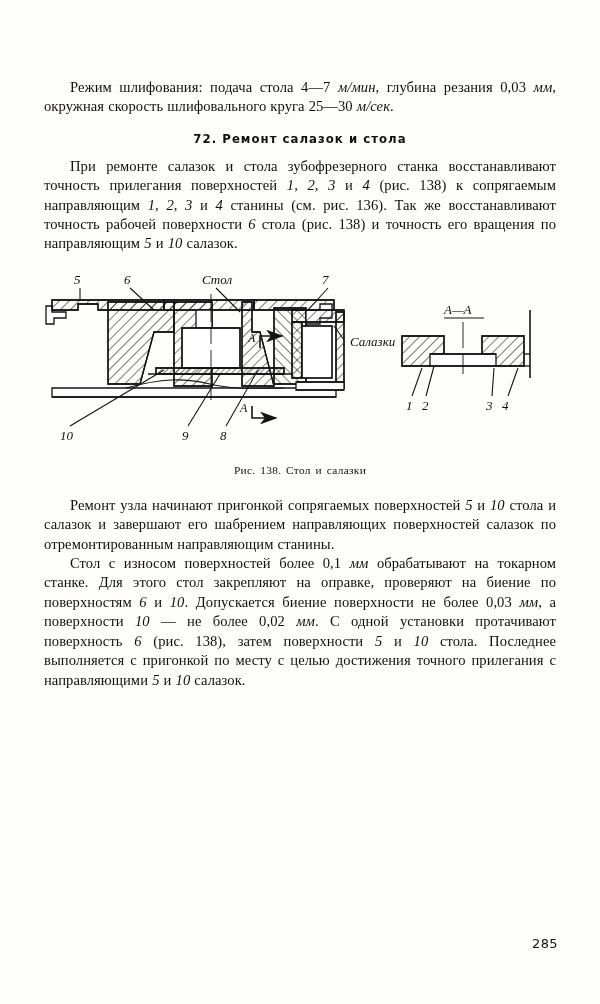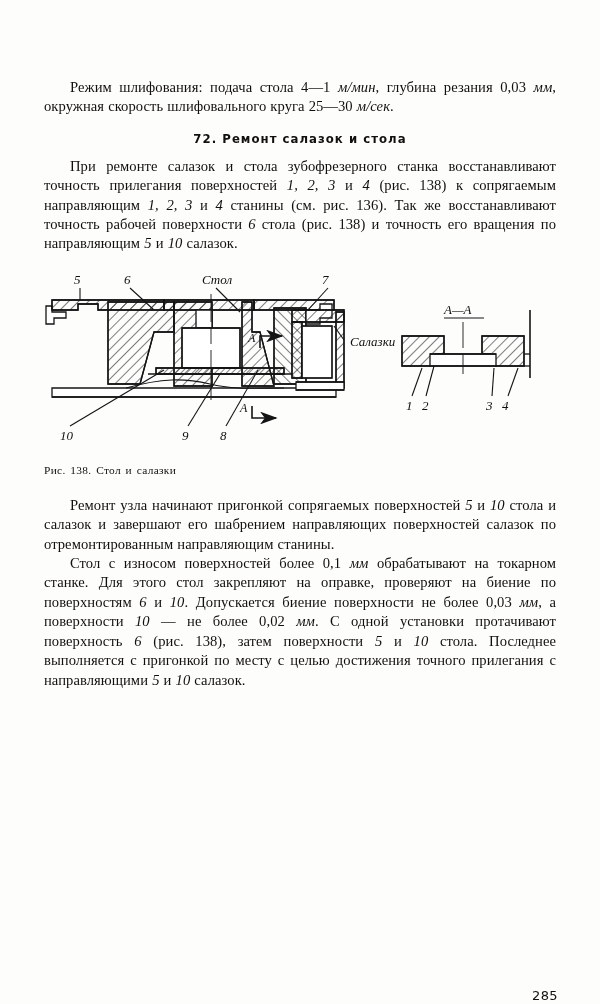--- a/index.html
+++ b/index.html
@@ -58,31 +58,32 @@
   
   .figure {
     position: relative;
     width: 512px;
     height: 196px;
     margin: 12px 0 2px 0;
   }
   .figure svg { display: block; }
 
   .fig-caption {
+    text-align: center;
     font-size: 11.4px;
     letter-spacing: 0.3px;
     word-spacing: 1.6px;
     margin: 2px 0 0 0;
   }
 
   
   .page-number {
     position: absolute;
     right: 42px;
-    top: 988px;
+    top: 936px;
     font-family: "DejaVu Sans", "Liberation Sans", sans-serif;
     font-size: 13px;
     font-weight: normal;
     letter-spacing: 0.4px;
   }
 
   
   .lbl {
     font-family: "Liberation Serif", serif;
     font-style: italic;
@@ -96,21 +97,21 @@
     fill: #101010;
   }
 </style>
 </head>
 <body>
 
 <div class="page"></div>
 
 <div class="content">
 
-  <p class="para"><span>Режим шлифования: подача стола 4—1 </span><i class="it">м/мин</i><span>, глубина резания 0,03 </span><i class="it">мм</i><span>, окружная скорость шлифовального круга 25—30 </span><i class="it">м/сек</i><span>.</span></p>
+  <p class="para"><span>Режим шлифования: подача стола 4—7 </span><i class="it">м/мин</i><span>, глубина резания 0,03 </span><i class="it">мм</i><span>, окружная скорость шлифовального круга 25—30 </span><i class="it">м/сек</i><span>.</span></p>
 
 
   <div class="section-heading">72. Ремонт салазок и стола</div>
 
   <p class="para"><span>При ремонте салазок и стола зубофрезерного станка восстанавливают точность прилегания поверхностей </span><i class="it">1, 2, 3</i><span> и </span><i class="it">4</i><span> (рис. 138) к сопрягаемым направляющим </span><i class="it">1, 2, 3</i><span> и </span><i class="it">4</i><span> станины (см. рис. 136). Так же восстанавливают точность рабочей поверхности </span><i class="it">6</i><span> стола (рис. 138) и точность его вращения по направляющим </span><i class="it">5</i><span> и </span><i class="it">10</i><span> салазок.</span></p>
 
 
   <div class="figure">
     <svg width="512" height="196" viewBox="0 0 512 196" xmlns="http://www.w3.org/2000/svg">
       <defs>

